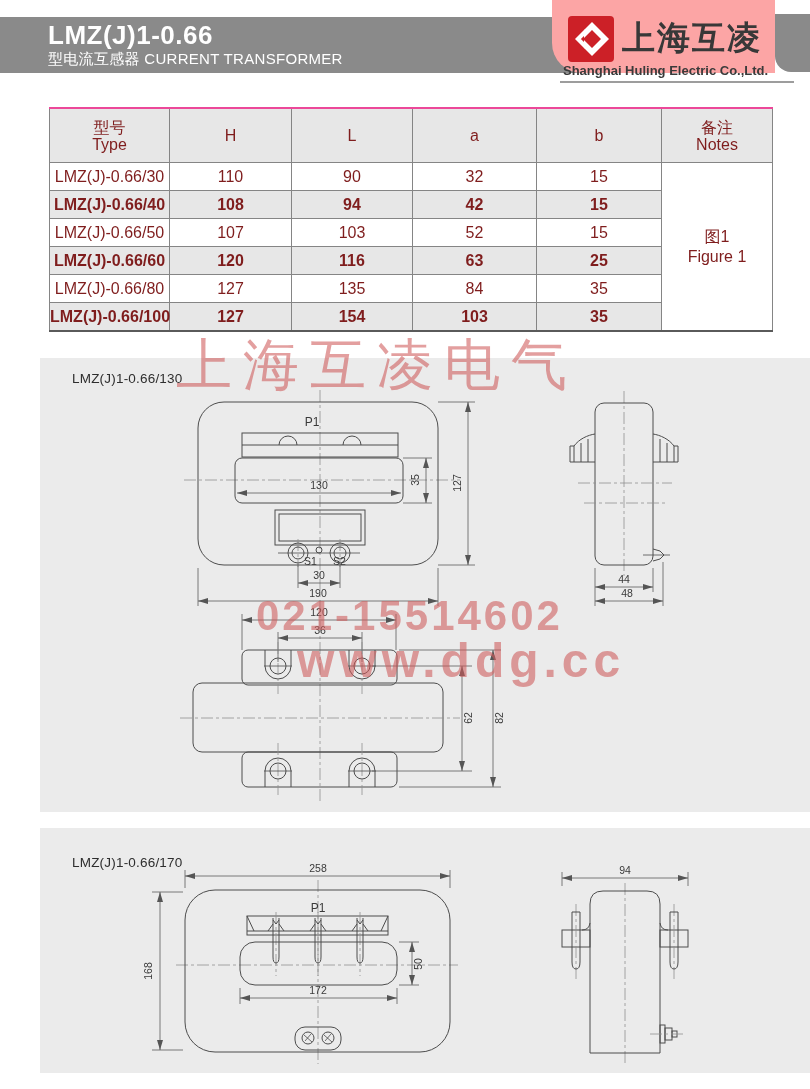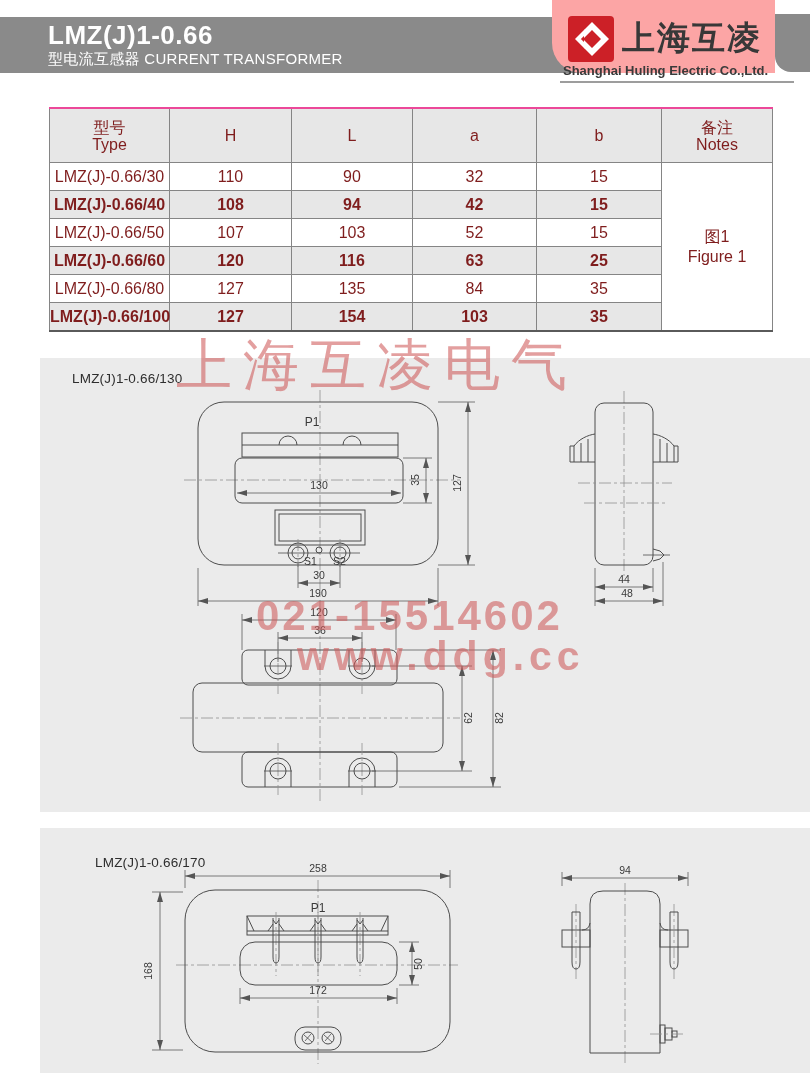--- a/index.html
+++ b/index.html
@@ -25,34 +25,34 @@
   table.spec tr.alt td{background:#e7e7e7;font-weight:bold;}
   td.type-cell{text-align:left;padding-left:8px;}
   td.notes-cell,th.notes-col{border-right:none;}
   td.notes-cell{background:#fff;line-height:20px;margin-top:24px;}
   
   .section{position:absolute;left:40px;width:784px;background:#ebebeb;}
   #sec1{top:358px;height:454px;}
   #sec2{top:828px;height:245px;}
   .sec-label{position:absolute;left:32px;font-size:13.5px;color:#2e2e2e;letter-spacing:.2px;}
   #sec1 .sec-label{top:13px;}
-  #sec2 .sec-label{top:27px;margin-left:23px;}
+  #sec2 .sec-label{top:27px;}
   .drawing{position:absolute;left:0;top:0;}
   
   .ln{stroke:#4d4d4d;stroke-width:1;fill:none;}
   .dm{stroke:#5b5b5b;stroke-width:.8;fill:none;}
   .cl{stroke:#909090;stroke-width:.8;fill:none;stroke-dasharray:12 3 3 3;}
   .hl{stroke:#4d4d4d;stroke-width:.8;fill:none;}
   text.dtxt{font-size:10.5px;fill:#3a3a3a;}
   text.ptxt{font-size:12px;fill:#3a3a3a;}
   
   .wm{position:absolute;color:#cf5b5b;opacity:.58;white-space:nowrap;z-index:5;pointer-events:none;}
   #wm-brand{left:176px;top:328px;font-size:56px;letter-spacing:11px;}
   #wm-phone{left:256px;top:592px;font-size:42px;font-weight:bold;letter-spacing:3px;}
-  #wm-site{left:297px;top:633px;font-size:41px;font-weight:bold;letter-spacing:5px;}
+  #wm-site{left:297px;top:633px;font-size:48px;font-weight:bold;letter-spacing:5px;}
 </style>
 </head>
 <body>
 
 <div id="page">
 
   <div class="banner">
     <div class="banner-title">LMZ(J)1-0.66</div>
     <div class="banner-sub">型电流互感器 CURRENT TRANSFORMER</div>
   </div>

